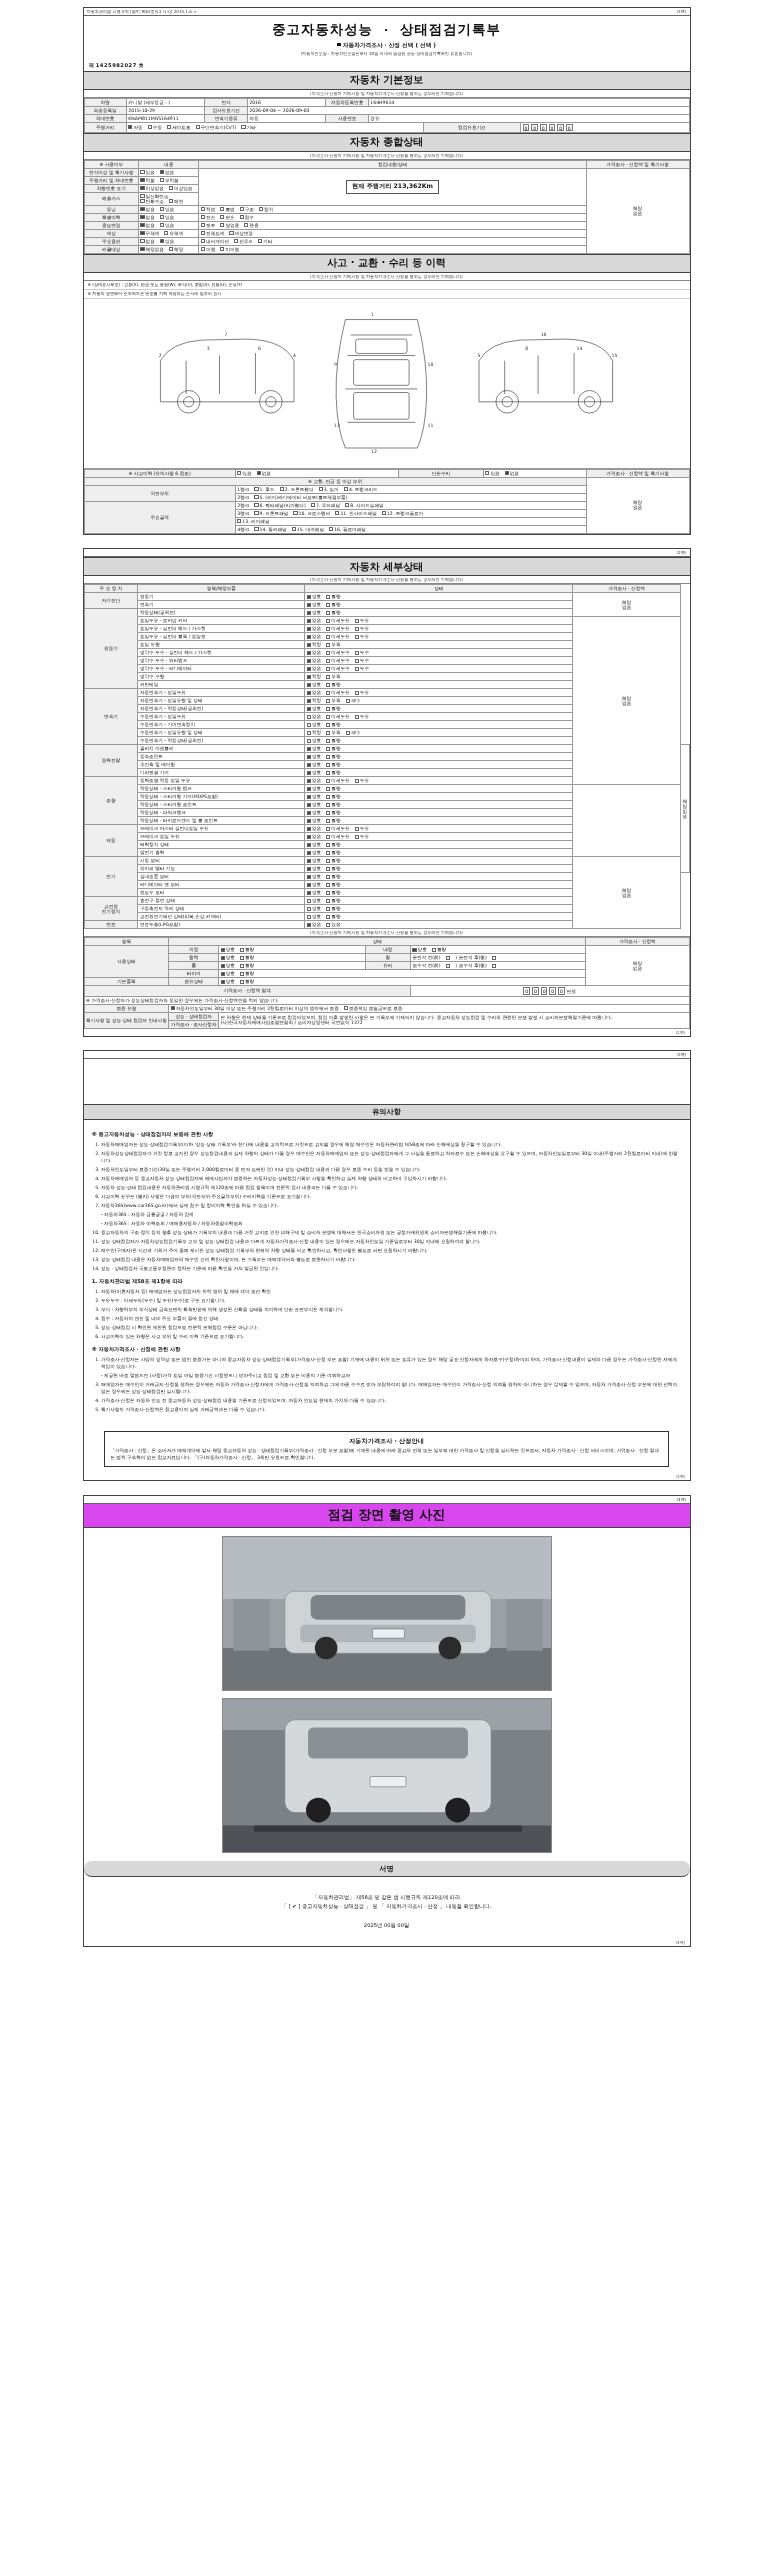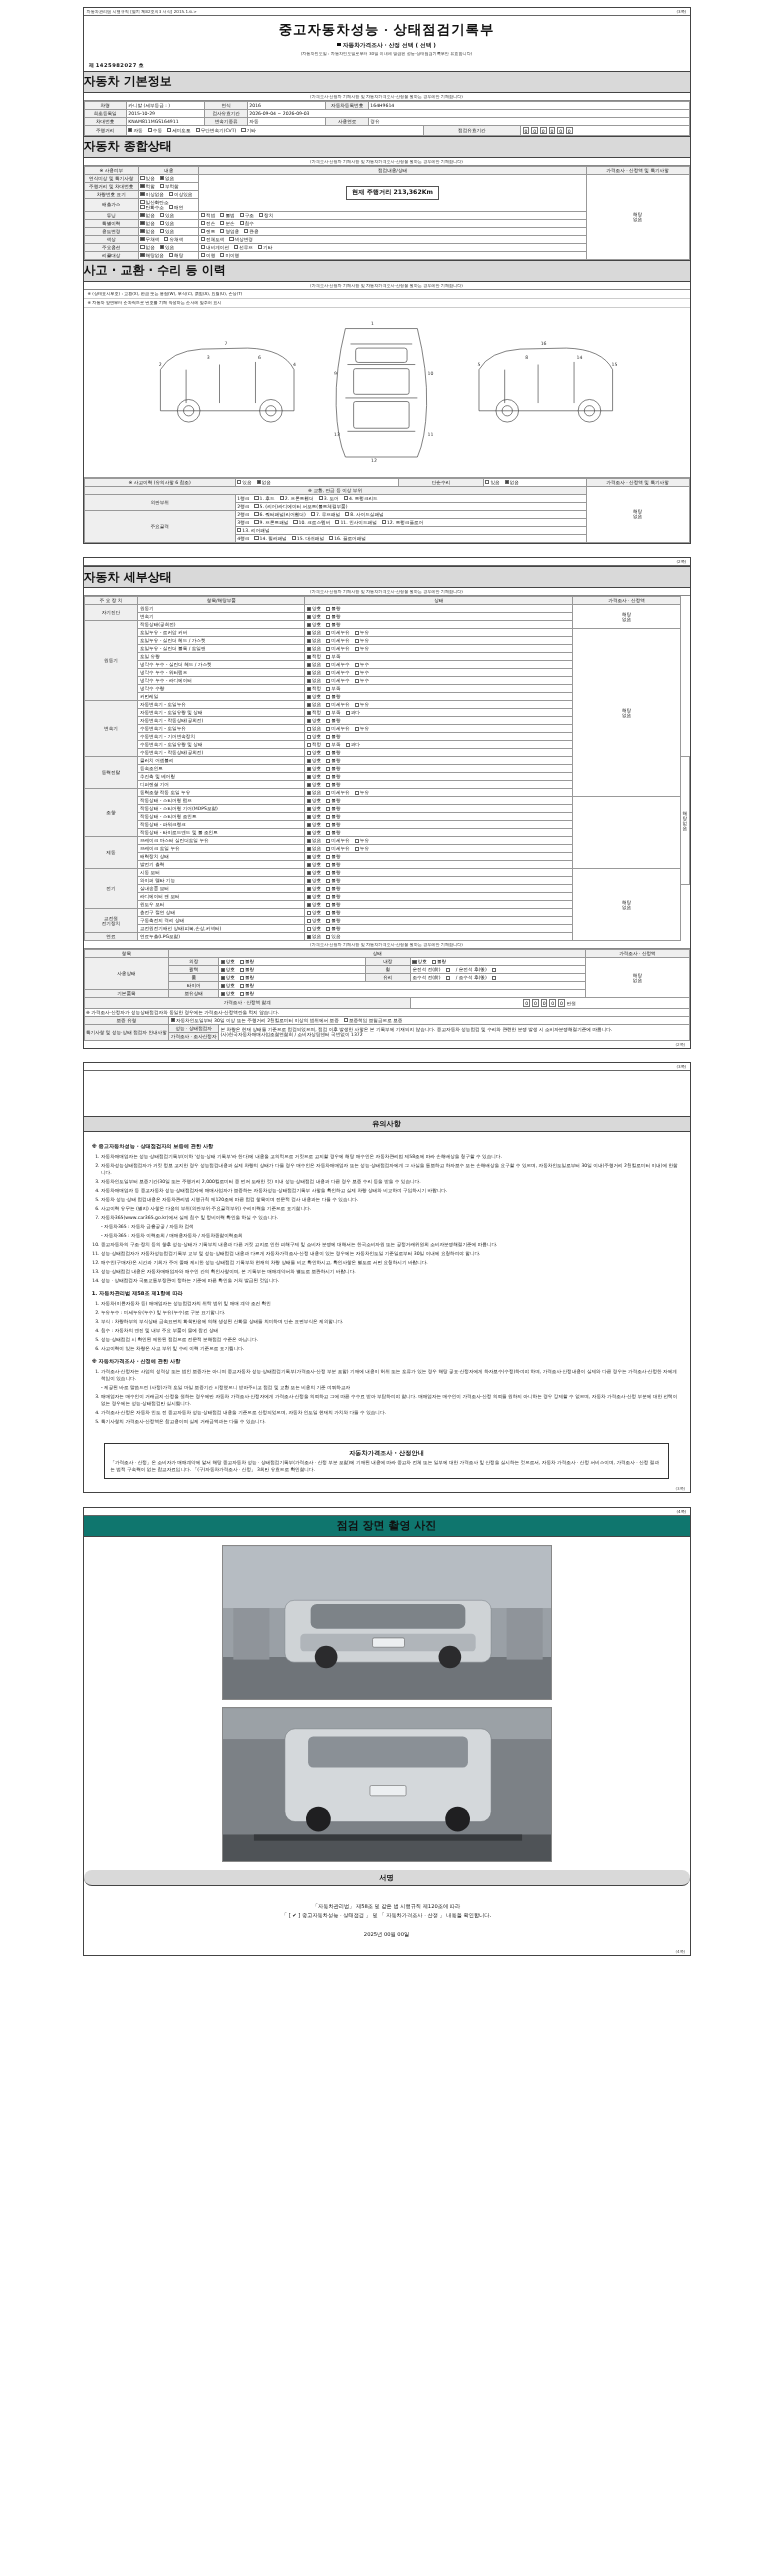--- a/index.html
+++ b/index.html
@@ -28,36 +28,36 @@
   
   .microbar {
     display:flex; justify-content:space-between; align-items:center;
     font-size:4.1px; color:#333; border-bottom:0.5px solid #666;
     padding:1px 3.1px; background:#fff;
   }
   
   .title-wrap { text-align:center; padding:5.2px 0 2.1px 0; }
   .doc-title {
     font-size:13.4px; font-weight:bold; letter-spacing:1px; color:#111;
-    font-family:Liberation Serif, serif;
+    font-family:Liberation Mono, monospace;
   }
   .doc-sub {
     margin-top:2.6px; font-size:5.7px; font-weight:bold;
   }
   .doc-sub .sq { display:inline-block; width:3.6px; height:3.6px; background:#111; margin-right:2.1px; vertical-align:0.5px;}
   .doc-note { margin-top:1.5px; font-size:4.1px; color:#333; }
   .docno {
     margin:3.1px 0 2.1px 5.2px; font-size:5.2px; font-weight:bold;
   }
   .docno .num { letter-spacing:0.5px; }
   
   .secbar {
     background:#d9d9d9;
     border-top:0.5px solid #444; border-bottom:0.5px solid #444;
-    font-weight:bold; font-size:12px; padding:1.5px 0;
+    text-align:center; font-weight:bold; font-size:10px; padding:1.5px 0;
   }
   .secnote {
     text-align:center; font-size:4.1px; color:#333; padding:1px 0; border-bottom:0.5px solid #888;
   }
   table.grid { width:100%; border-collapse:collapse; }
   table.grid th, table.grid td {
     border:0.5px solid #999; padding:1px 1.5px; font-size:4.6px; vertical-align:middle;
   }
   th.lbl, td.lbl {
     background:#efefef; text-align:center; font-weight:normal; white-space:nowrap;
@@ -88,21 +88,21 @@
   .notice-body { padding:6.2px 8.2px; font-size:4.6px; line-height:1.5; }
   .notice-body h4 { font-size:5.2px; margin:5.2px 0 3.1px 0; }
   .notice-body ol { margin:0 0 5.2px 0; padding-left:9.3px; }
   .notice-body ol li { margin-bottom:2.1px; }
   .callout {
     border:1px solid #333; margin:6.2px 20.6px; padding:4.1px 5.2px; font-size:4.6px; line-height:1.5;
   }
   .callout .ct { text-align:center; font-weight:bold; font-size:6.2px; margin-bottom:2.6px; }
   
   .photo-head {
-    background:#0f766e; border-bottom:0.5px solid #444; text-align:center; font-weight:bold; font-size:11px; padding:2.6px 0;
+    background:#d946ef; border-bottom:0.5px solid #444; text-align:center; font-weight:bold; font-size:13px; padding:2.6px 0;
   }
   .photos { padding:8.2px; display:flex; flex-direction:column; align-items:center; gap:7.2px; }
   .photo {
     width:330px; height:155px; border:0.5px solid #888; position:relative; overflow:hidden;
     background:#8d9297;
   }
   .sign-head {
     background:#d9d9d9; border-bottom:0.5px solid #444; text-align:center; font-weight:bold; font-size:7.2px; padding:2.6px 0;border-radius:8px;
   }
   .sign-body { padding:15.5px 8.2px 8.2px; text-align:center; font-size:5.2px; line-height:1.8; }

